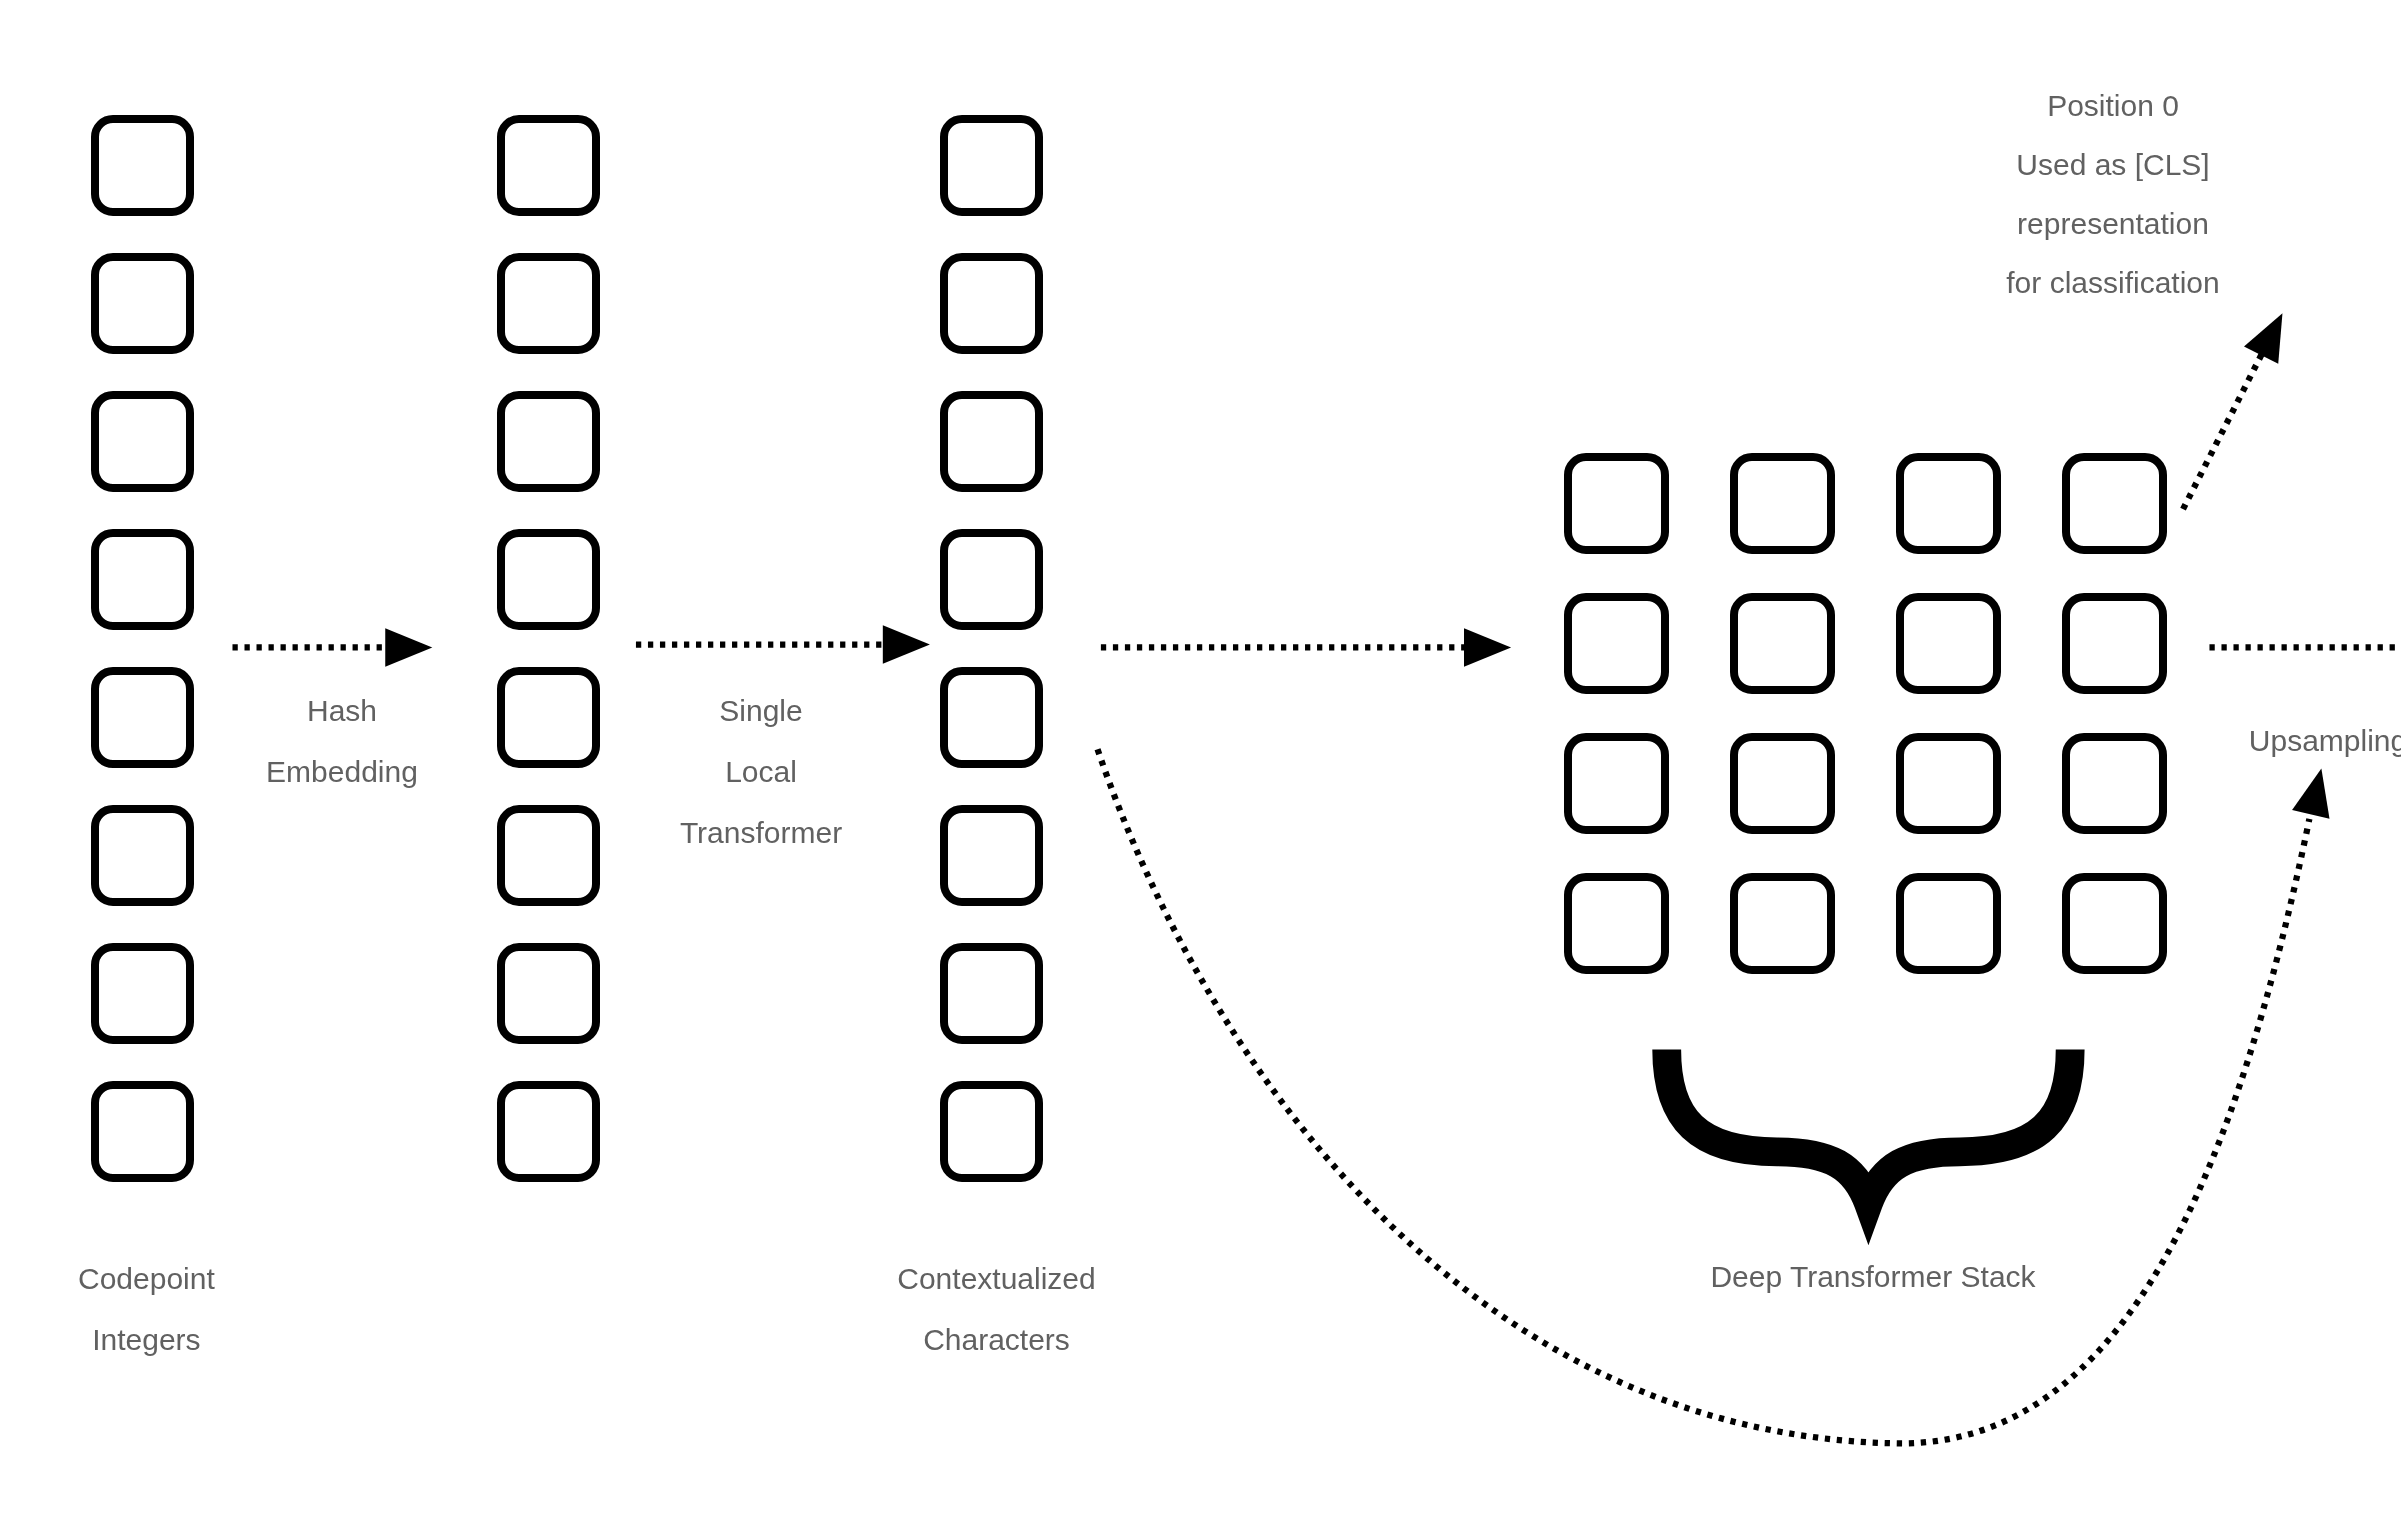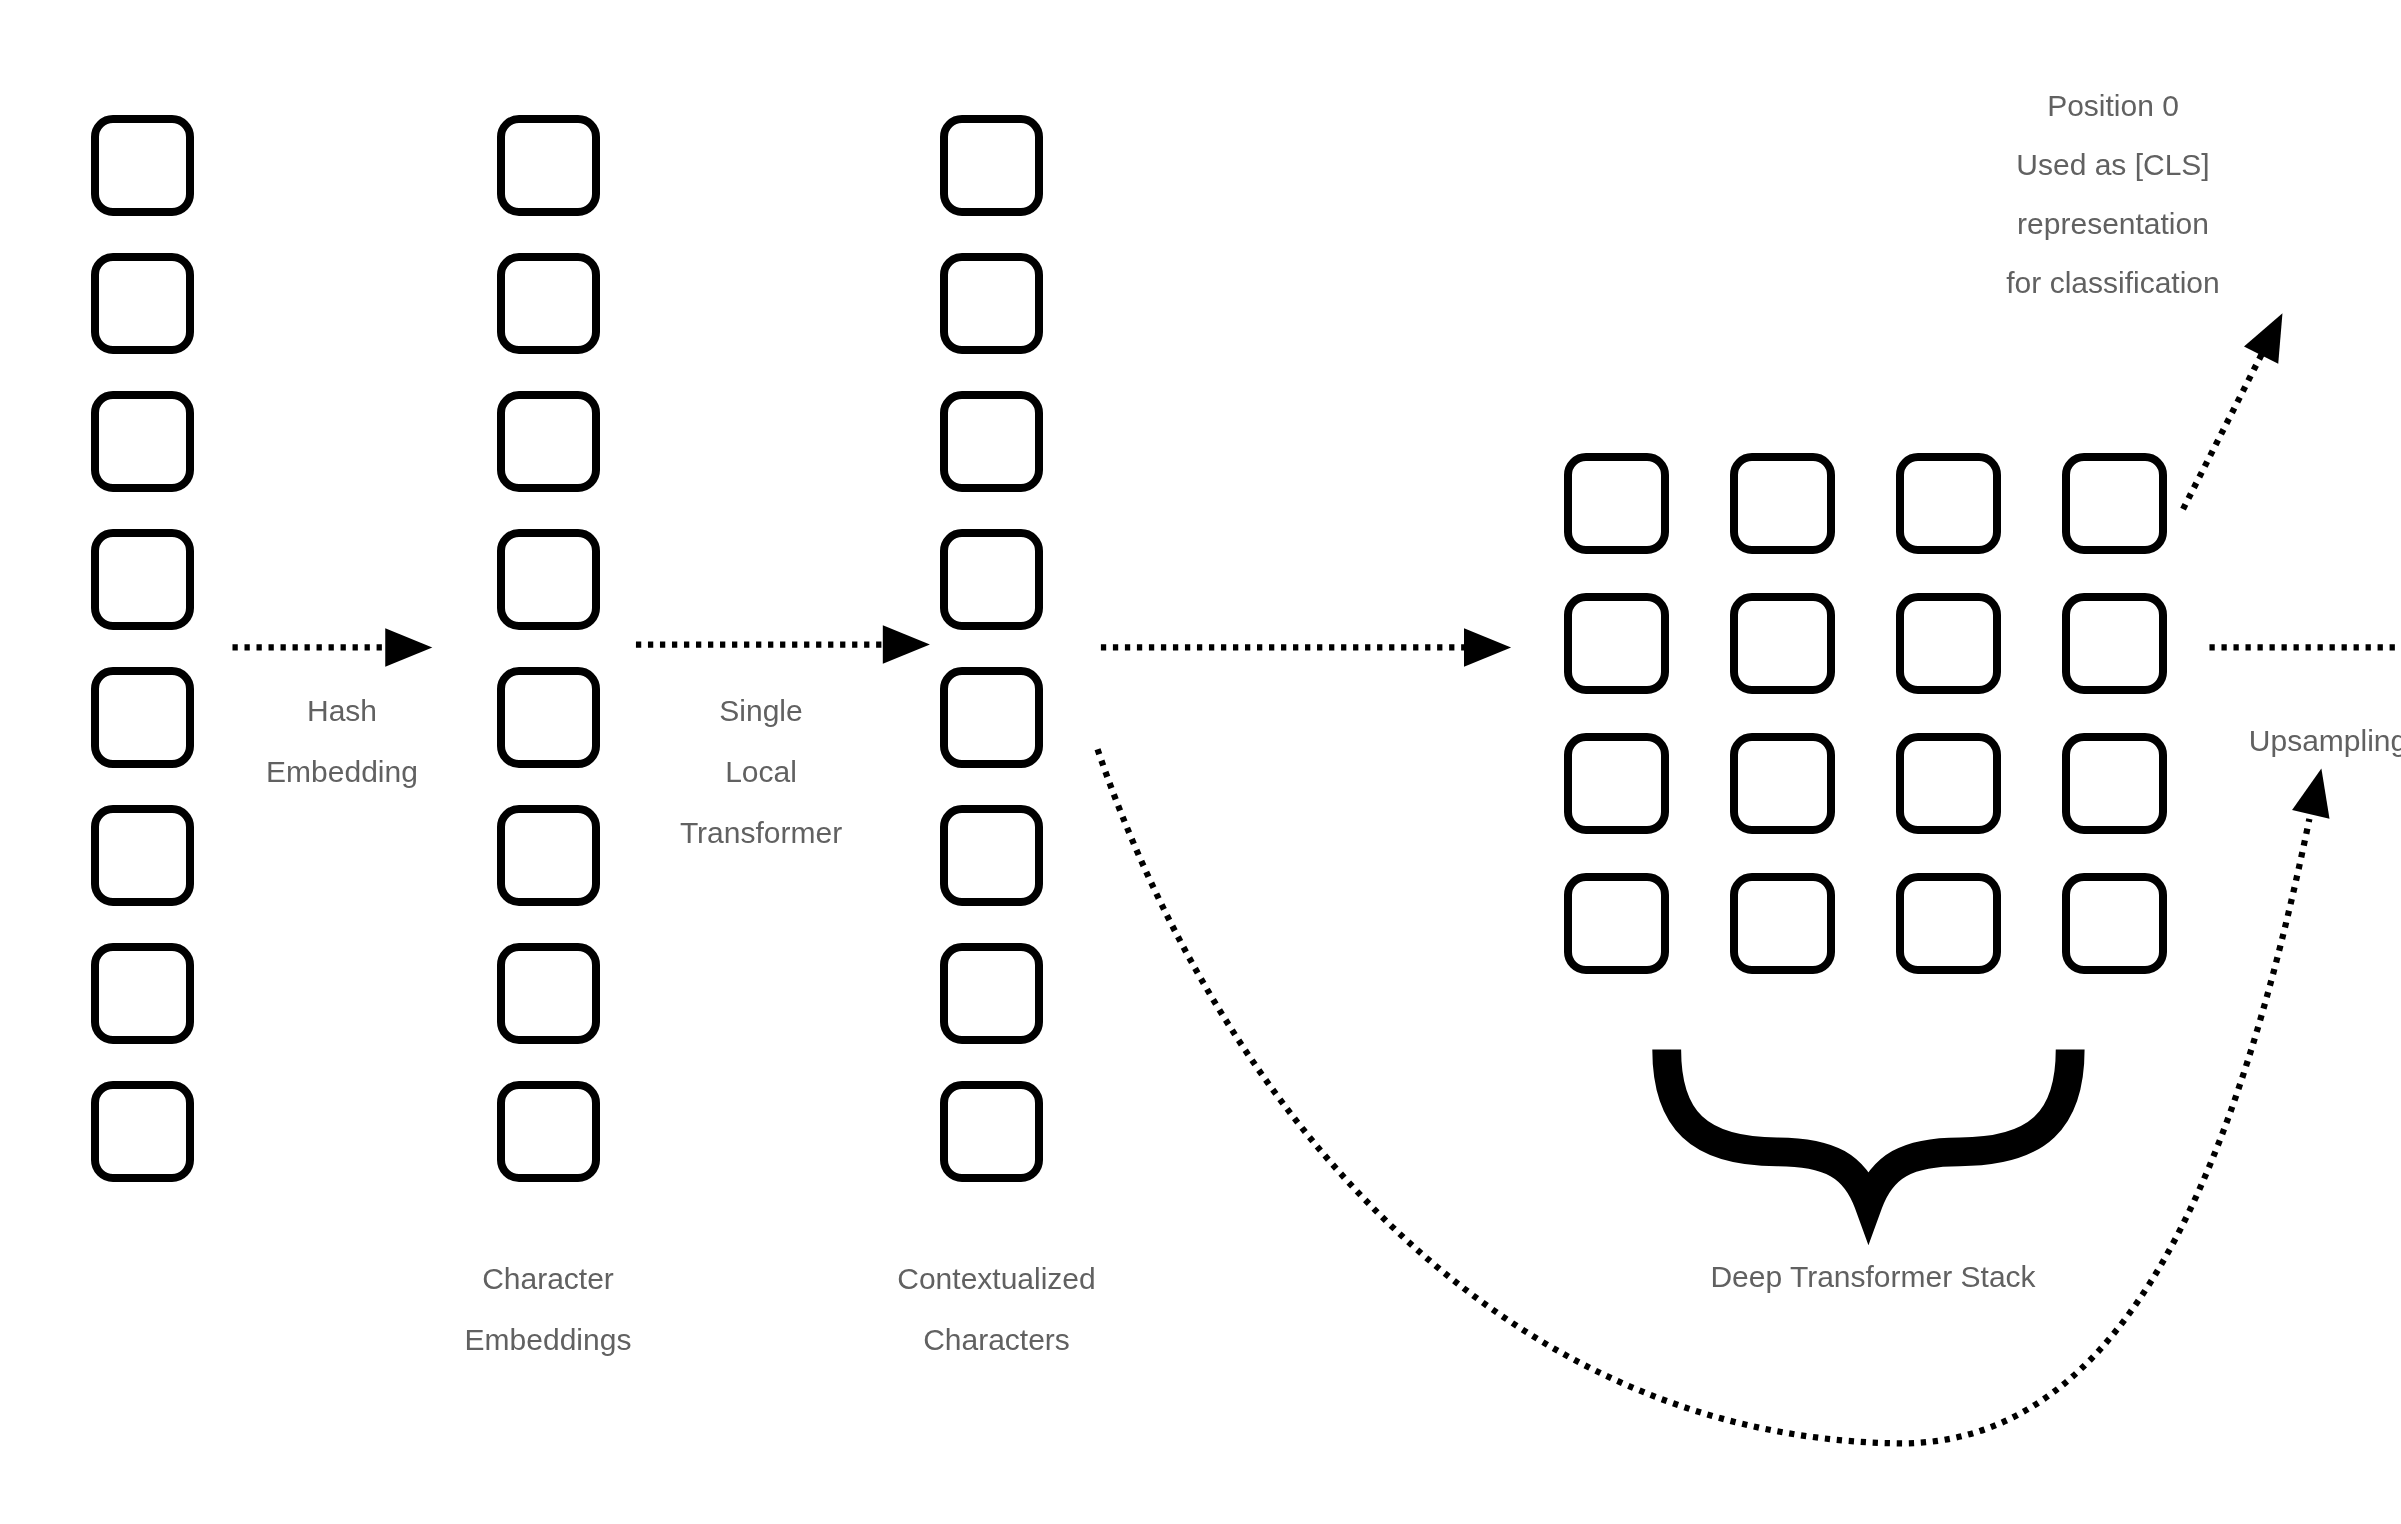--- a/index.html
+++ b/index.html
@@ -151,22 +151,22 @@
       <line class="dashed" x1="4545" y1="1060" x2="4712" y2="731"></line>
       <path class="arrow-head" d="M0 0 L-98 40 L-98 -40 Z" transform="translate(4752 652) rotate(-63)"></path>
     </g>
     <g>
       <path class="dashed" d="M 2285 1560 C 2520 2250, 3080 2990, 3950 3005 C 4430 3012, 4660 2420, 4808 1705"></path>
       <path class="arrow-head" d="M0 0 L-98 40 L-98 -40 Z" transform="translate(4833 1600) rotate(-77)"></path>
     </g>
     <path class="brace" d="M 3470 2185 C 3470 2330, 3535 2398, 3700 2398 C 3810 2398, 3862 2428, 3890 2505 C 3918 2428, 3970 2398, 4080 2398 C 4245 2398, 4310 2330, 4310 2185"></path>
   </svg>
 
-  <div class="label" style="left:404px;  top:1248px; width:288px">Character
-Embeddings</div>
+  <div class="label" style="left:2.4px;    top:1248px; width:288px">Codepoint
+Integers</div>
   <div class="label" style="left:1537px; top:1246px; width:672px">Deep Transformer Stack</div>
   <div class="label" style="left:819px; top:1248px; width:355px">Contextualized
 Characters</div>
 
   <div class="label small-lh" style="left:1897px; top:76px; width:432px">Position 0
 Used as [CLS]
 representation
 for classification</div>
   <div class="label" style="left:174px;  top:680px; width:336px">Hash
 Embedding</div>

